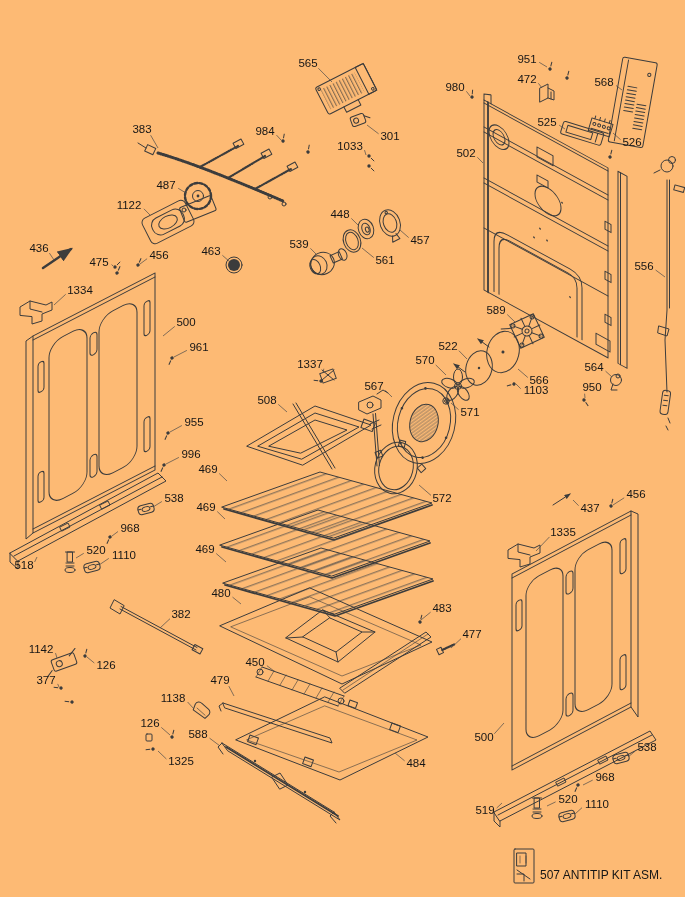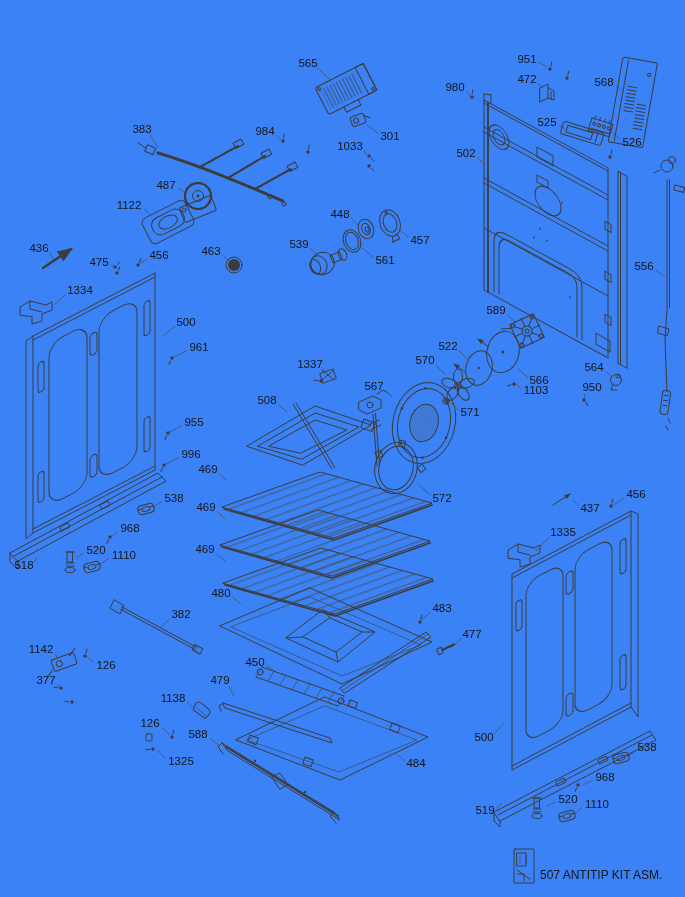--- a/index.html
+++ b/index.html
@@ -1,16 +1,16 @@
 <!DOCTYPE html>
 <html><head>
 <meta charset="utf-8">
 <style>
   html,body{margin:0;padding:0;background:#e8e8e8;}
-  #stage{width:685px;height:897px;position:relative;background:#3b82f6;overflow:hidden;
+  #stage{width:685px;height:897px;position:relative;background:#fdba74;overflow:hidden;
          font-family:"Liberation Sans",sans-serif;}
   svg{display:block;}
   .part{stroke:#3c3c3c;stroke-width:1;fill:none;stroke-linejoin:round;stroke-linecap:round;}
   .thick{stroke-width:1.8;}
   .thin{stroke-width:.6;}
   .fillDark{fill:#3c3c3c;stroke:none;}
   .callout{font:11.5px "Liberation Sans",sans-serif;fill:#161616;text-anchor:middle;dominant-baseline:middle;}
   .leader{stroke:#4a4a4a;stroke-width:.7;fill:none;}
   .footer-note{font:12px "Liberation Sans",sans-serif;fill:#161616;text-anchor:start;}
 </style>

